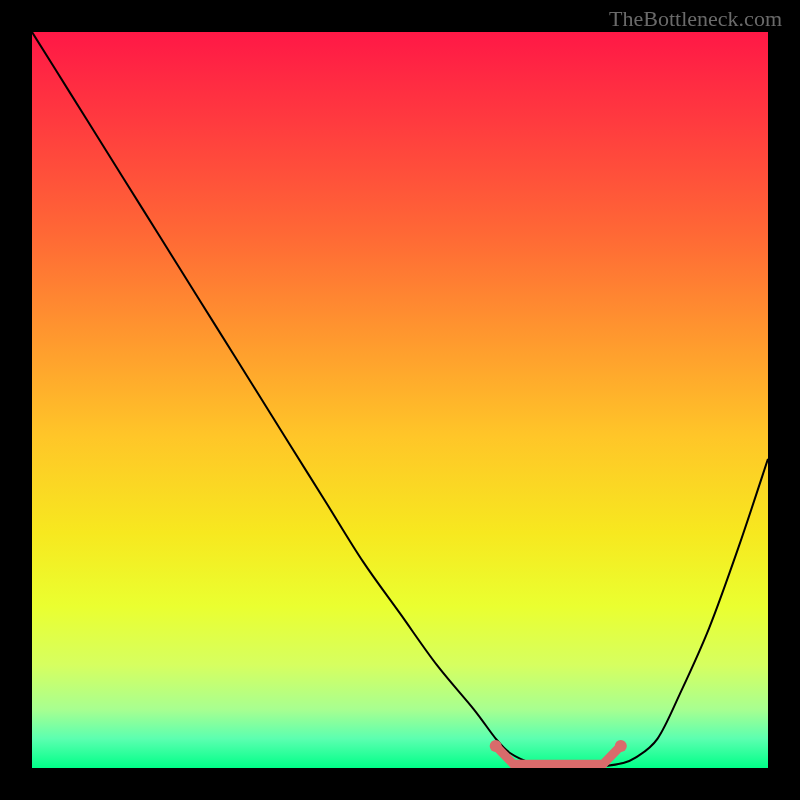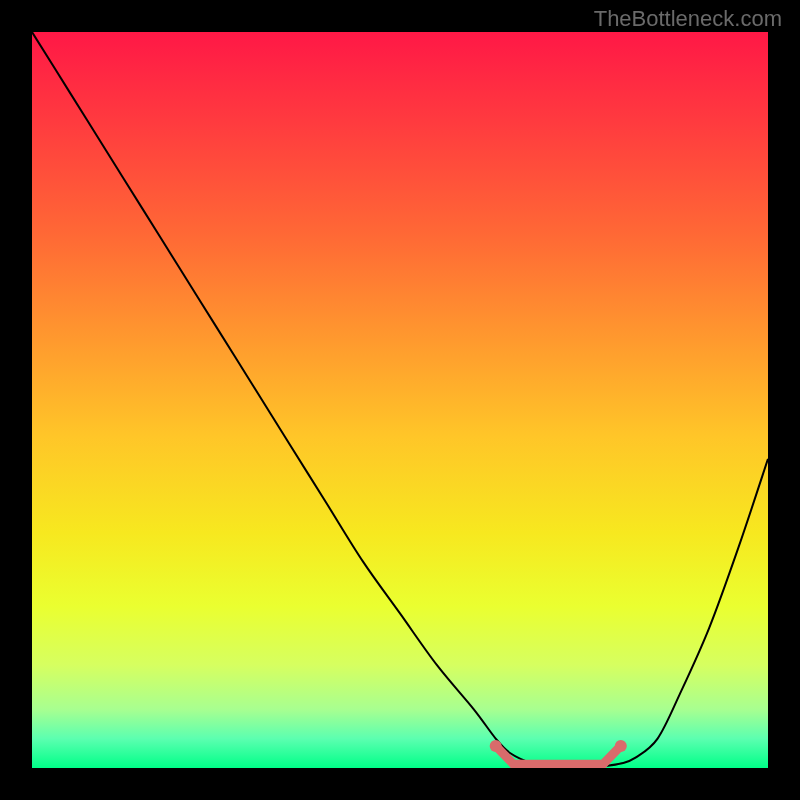--- a/index.html
+++ b/index.html
@@ -12,20 +12,21 @@
     overflow: hidden;
   }
   .attribution {
     position: absolute;
     top: 6px;
     right: 18px;
     color: #6a6a6a;
     font-size: 22px;
     font-weight: 400;
     z-index: 10;
+    font-family: Liberation Serif, serif;
   }
   .plot-area {
     position: absolute;
     left: 32px;
     top: 32px;
     width: 736px;
     height: 736px;
     overflow: hidden;
   }
   .gradient-bg {

